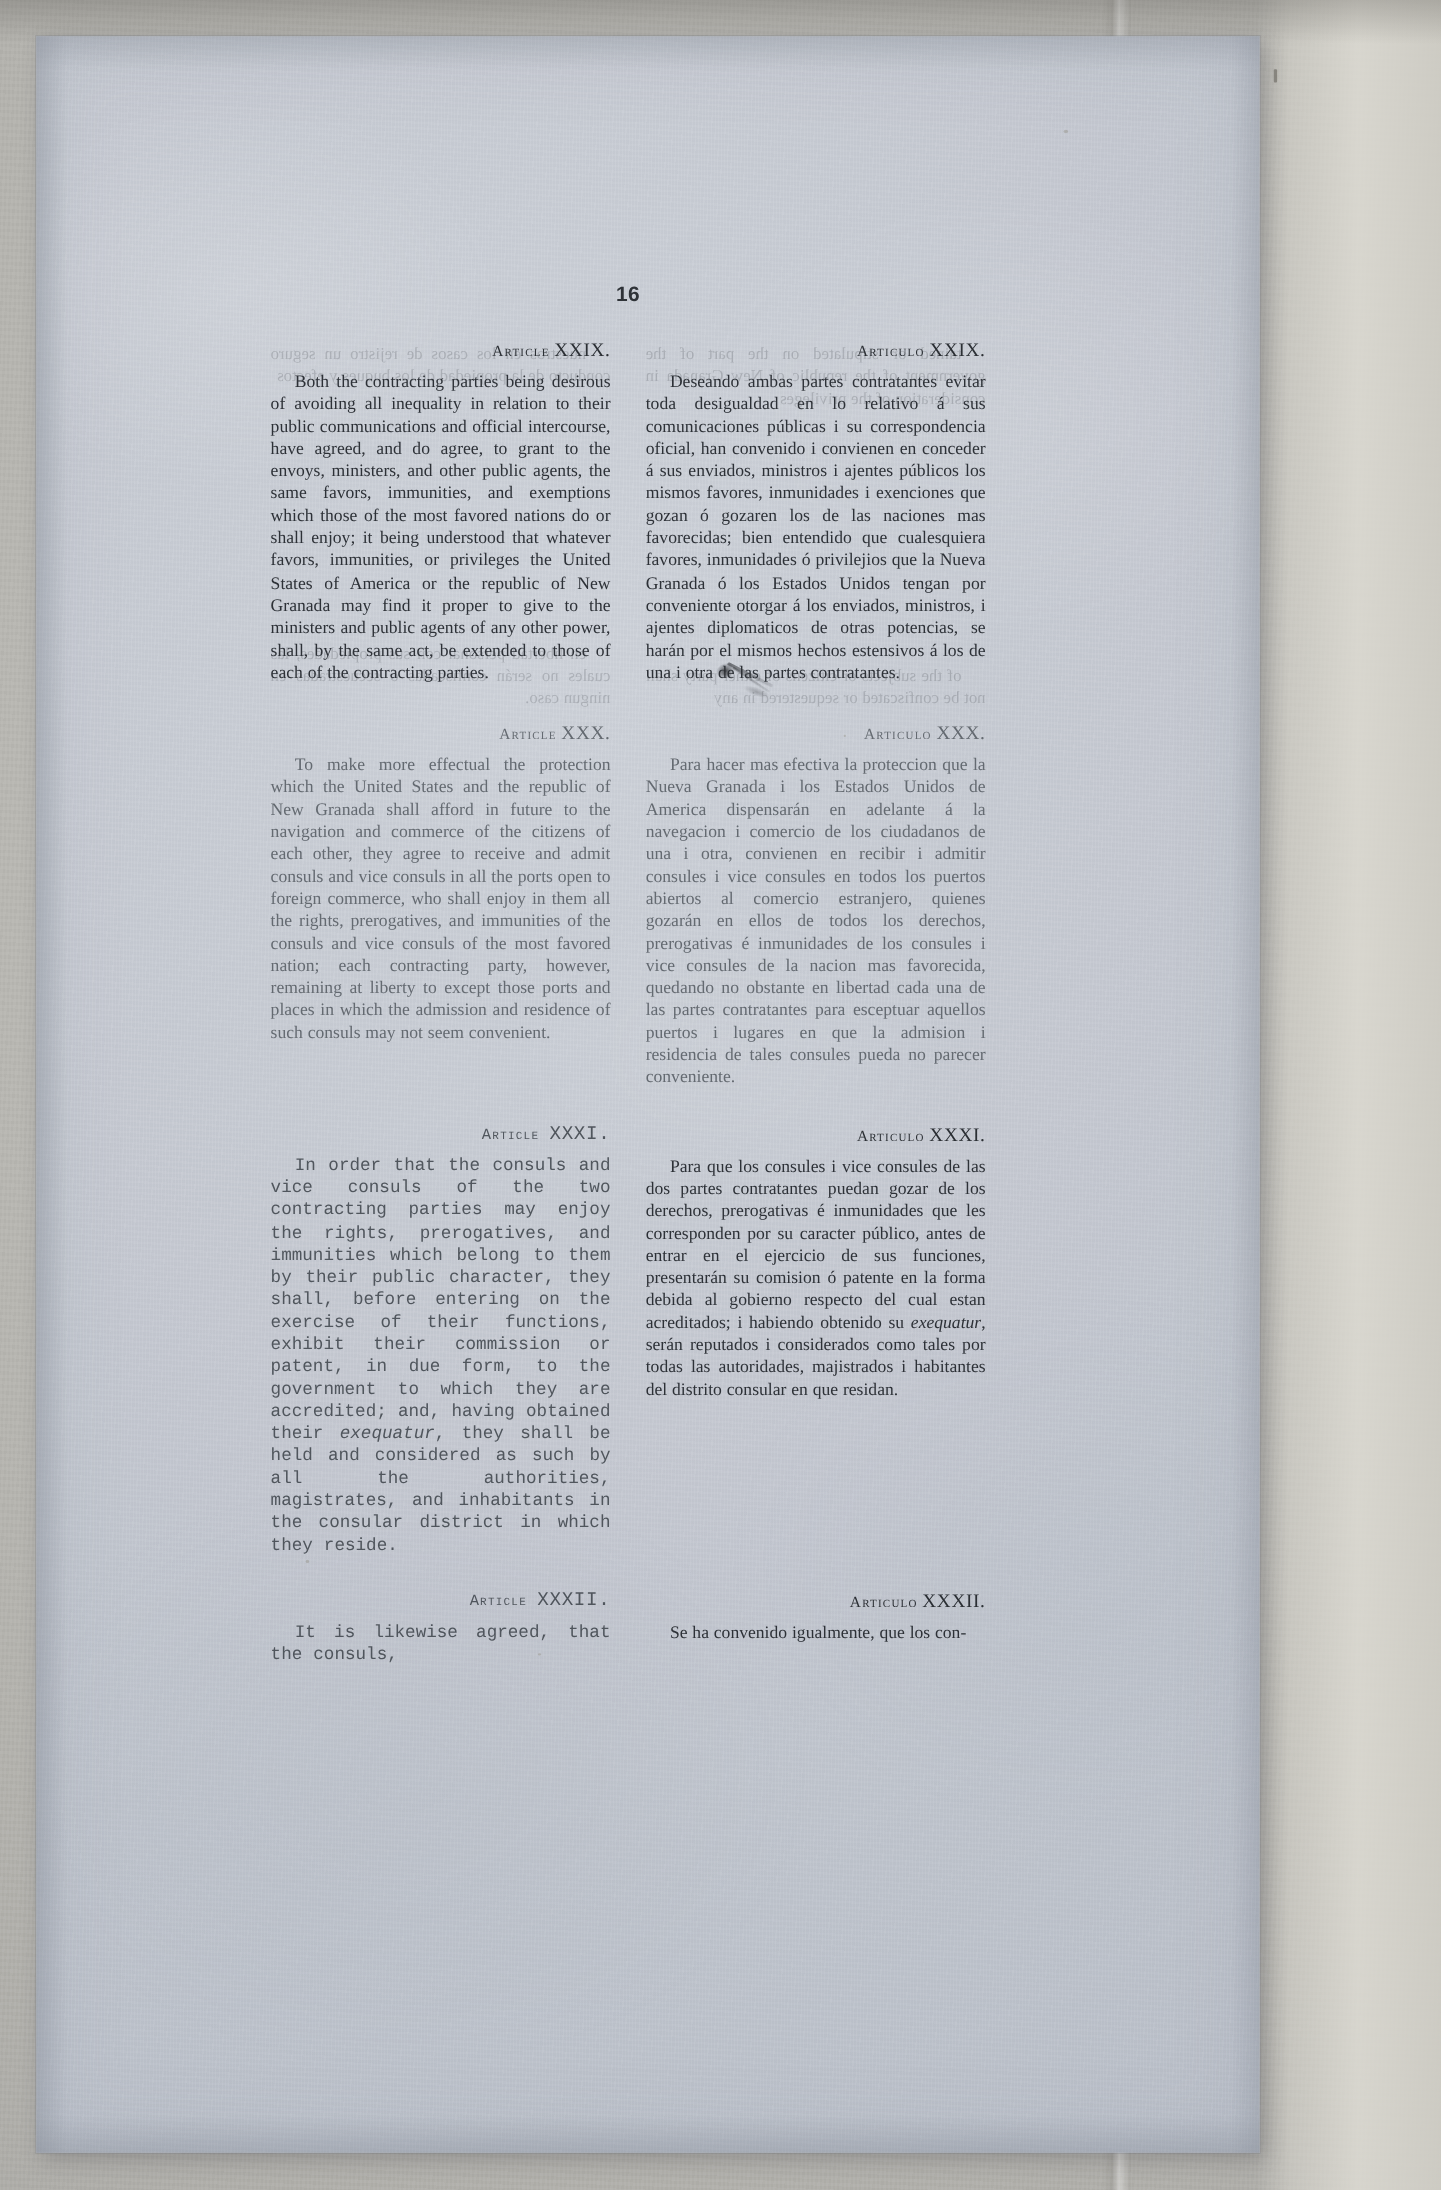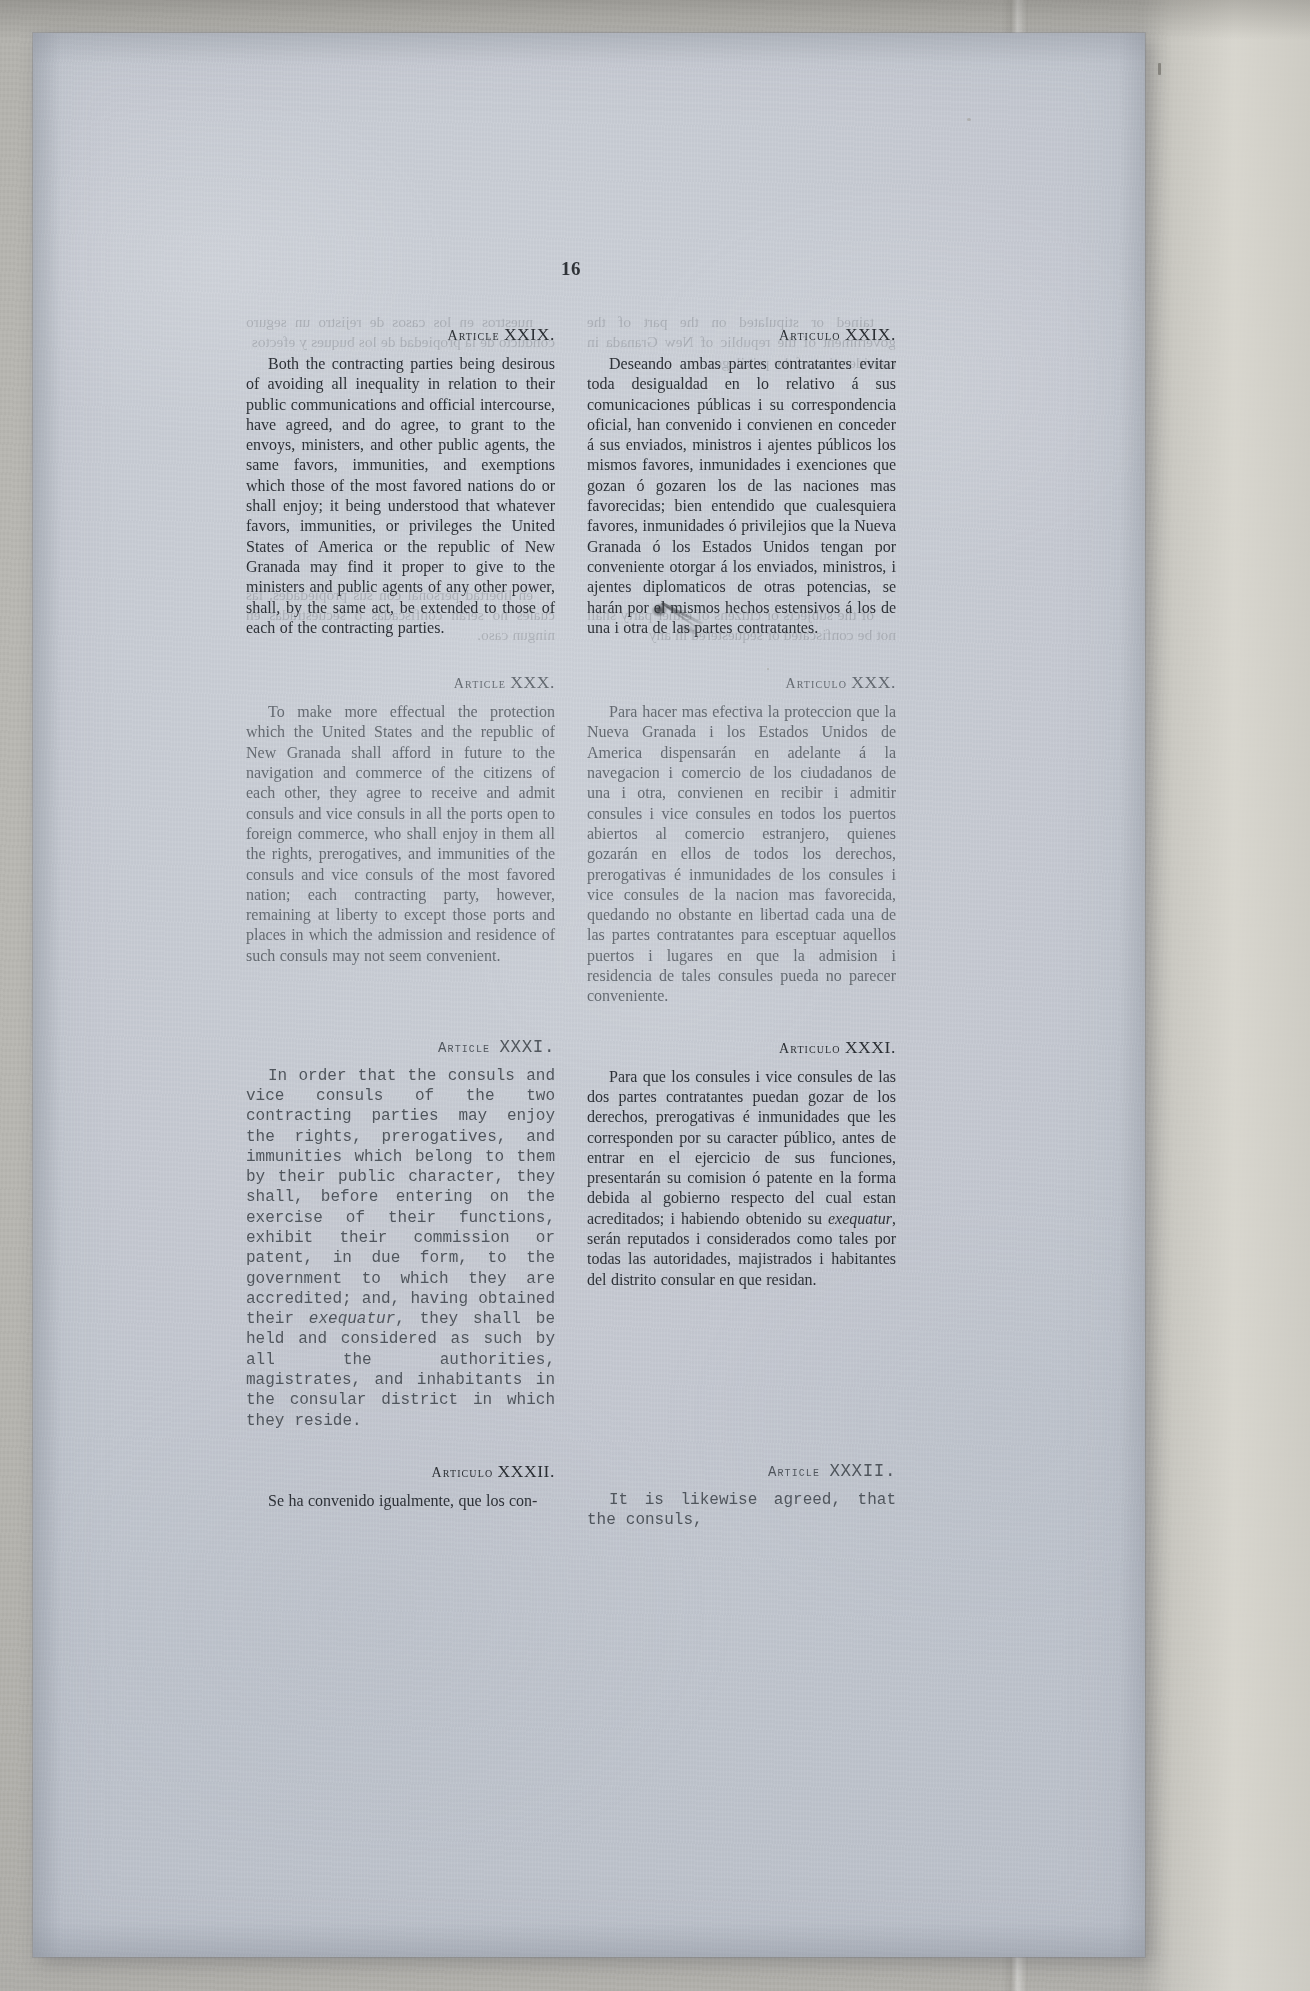--- a/index.html
+++ b/index.html
@@ -119,22 +119,22 @@
     top: 225px;
     width: 650px;
   }
 
   #folio {
     text-align: center;
     font-size: 19px;
     font-weight: bold;
     letter-spacing: .5px;
     color: #2f3338;
-    margin-bottom: 44px;
-    font-family: Liberation Serif, serif;
+    margin-bottom: 28px;
+    font-family: Liberation Sans, sans-serif;
   }
 
   .cols {
     display: flex;
     gap: 32px;
     align-items: flex-start;
   }
   .col { width: 309px; }
 
   .art-head {
@@ -358,33 +358,33 @@
             <span class="sc">Articulo</span>
             <span class="num">XXXI.</span>
           </div>
           <p class="para"><span>Para que los consules i vice consules de las dos partes contratantes puedan gozar de los derechos, prerogativas é inmunidades que les corresponden por su caracter público, antes de entrar en el ejercicio de sus funciones, presentarán su comision ó patente en la forma debida al gobierno respecto del cual estan acreditados; i habiendo obtenido su </span><i>exequatur</i><span>, serán reputados i considerados como tales por todas las autoridades, majistrados i habitantes del distrito consular en que residan.</span></p>
         </div>
       </div>
 
       <div class="gap-c"></div>
 
       <div class="cols">
-        <div class="col">
-          <div class="art-head">
-            <span class="sc">Articulo</span>
-            <span class="num">XXXII.</span>
-          </div>
-          <p class="para">Se ha convenido igualmente, que los con-</p>
-        </div>
         <div class="col faded2">
           <div class="art-head faded2">
             <span class="sc">Article</span>
             <span class="num">XXXII.</span>
           </div>
           <p class="para">It is likewise agreed, that the consuls,</p>
+        </div>
+        <div class="col">
+          <div class="art-head">
+            <span class="sc">Articulo</span>
+            <span class="num">XXXII.</span>
+          </div>
+          <p class="para">Se ha convenido igualmente, que los con-</p>
         </div>
       </div>
 
     </div>
 
     <div id="smudge">
       <span class="blob"></span>
       <span class="tail1"></span>
       <span class="tail2"></span>
       <span class="wisp"></span>

